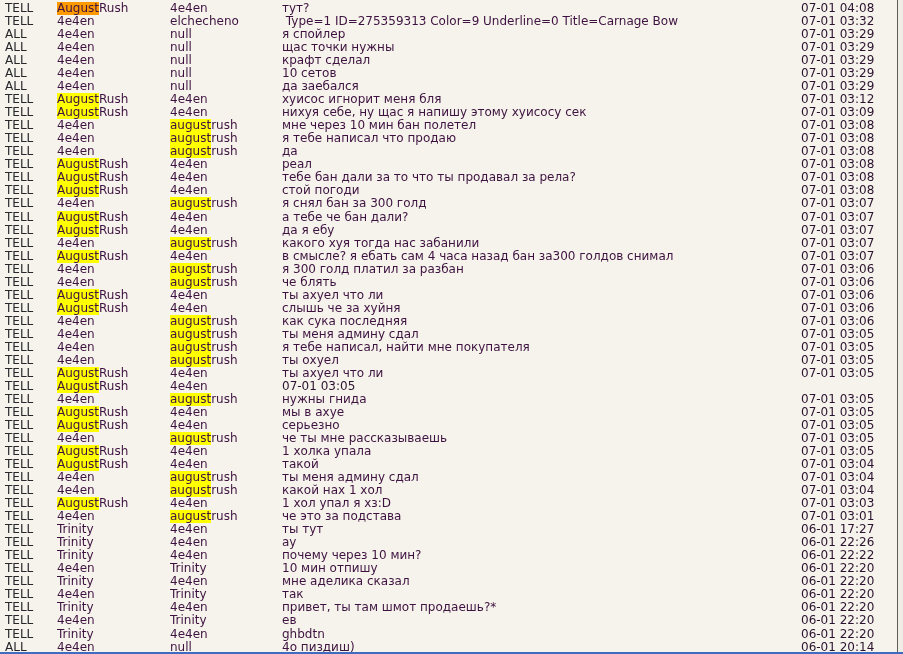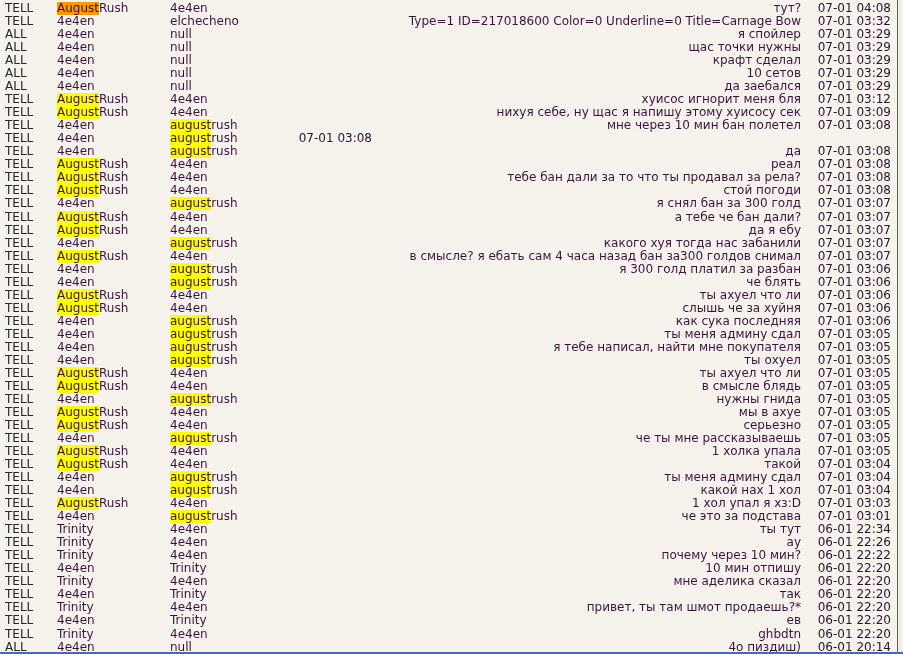--- a/index.html
+++ b/index.html
@@ -19,22 +19,22 @@
     display:flex;
     height:13.04px;
     line-height:13px;
     font-size:12px;
     white-space:nowrap;
     color:#3E1240;
   }
   .c-type{flex:none;width:52px;padding-left:5px;color:#26262B;overflow:hidden;}
   .c-from{flex:none;width:113px;overflow:hidden;}
   .c-to{flex:none;width:112px;overflow:hidden;}
-  .c-msg{flex:1 1 auto;overflow:hidden;white-space:pre;text-align:right;}
-  .c-time{flex:none;width:90px;text-align:right;padding-right:6px;color:#2B1230;}
+  .c-msg{flex:1 1 auto;overflow:hidden;white-space:pre;}
+  .c-time{flex:none;width:90px;padding-right:6px;color:#2B1230;}
   .hl-yellow{background:#FFFF00;}
   .hl-orange{background:#FF9900;}
   .right-strip{
     position:absolute;top:0;right:0;bottom:0;width:6px;
     background:#EFEDE5;
     border-left:1px solid #5F5F58;
     box-sizing:border-box;
   }
   .bottom-strip{
     position:absolute;left:0;right:0;bottom:0;height:2px;
@@ -50,21 +50,21 @@
     <span class="c-type">TELL</span>
     <span class="c-from"><span class="hl-orange">August</span><span>Rush</span></span>
     <span class="c-to"><span>4e4en</span></span>
     <span class="c-msg">тут?</span>
     <span class="c-time">07-01 04:08</span>
   </div>
       <div class="row">
     <span class="c-type">TELL</span>
     <span class="c-from"><span>4e4en</span></span>
     <span class="c-to"><span>elchecheno</span></span>
-    <span class="c-msg"> Type=1 ID=217018600 Color=0 Underline=0 Title=Carnage Bow</span>
+    <span class="c-msg"> Type=1 ID=275359313 Color=9 Underline=0 Title=Carnage Bow</span>
     <span class="c-time">07-01 03:32</span>
   </div>
       <div class="row">
     <span class="c-type">ALL</span>
     <span class="c-from"><span>4e4en</span></span>
     <span class="c-to"><span>null</span></span>
     <span class="c-msg">я спойлер</span>
     <span class="c-time">07-01 03:29</span>
   </div>
       <div class="row">
@@ -113,20 +113,21 @@
     <span class="c-type">TELL</span>
     <span class="c-from"><span>4e4en</span></span>
     <span class="c-to"><span class="hl-yellow">august</span><span>rush</span></span>
     <span class="c-msg">мне через 10 мин бан полетел</span>
     <span class="c-time">07-01 03:08</span>
   </div>
       <div class="row">
     <span class="c-type">TELL</span>
     <span class="c-from"><span>4e4en</span></span>
     <span class="c-to"><span class="hl-yellow">august</span><span>rush</span></span>
+    <span class="c-msg">я тебе написал что продаю</span>
     <span class="c-time">07-01 03:08</span>
   </div>
       <div class="row">
     <span class="c-type">TELL</span>
     <span class="c-from"><span>4e4en</span></span>
     <span class="c-to"><span class="hl-yellow">august</span><span>rush</span></span>
     <span class="c-msg">да</span>
     <span class="c-time">07-01 03:08</span>
   </div>
       <div class="row">
@@ -245,21 +246,20 @@
     <span class="c-type">TELL</span>
     <span class="c-from"><span class="hl-yellow">August</span><span>Rush</span></span>
     <span class="c-to"><span>4e4en</span></span>
     <span class="c-msg">ты ахуел что ли</span>
     <span class="c-time">07-01 03:05</span>
   </div>
       <div class="row">
     <span class="c-type">TELL</span>
     <span class="c-from"><span class="hl-yellow">August</span><span>Rush</span></span>
     <span class="c-to"><span>4e4en</span></span>
-    <span class="c-msg">в смысле блядь</span>
     <span class="c-time">07-01 03:05</span>
   </div>
       <div class="row">
     <span class="c-type">TELL</span>
     <span class="c-from"><span>4e4en</span></span>
     <span class="c-to"><span class="hl-yellow">august</span><span>rush</span></span>
     <span class="c-msg">нужны гнида</span>
     <span class="c-time">07-01 03:05</span>
   </div>
       <div class="row">
@@ -323,21 +323,21 @@
     <span class="c-from"><span>4e4en</span></span>
     <span class="c-to"><span class="hl-yellow">august</span><span>rush</span></span>
     <span class="c-msg">че это за подстава</span>
     <span class="c-time">07-01 03:01</span>
   </div>
       <div class="row">
     <span class="c-type">TELL</span>
     <span class="c-from"><span>Trinity</span></span>
     <span class="c-to"><span>4e4en</span></span>
     <span class="c-msg">ты тут</span>
-    <span class="c-time">06-01 22:34</span>
+    <span class="c-time">06-01 17:27</span>
   </div>
       <div class="row">
     <span class="c-type">TELL</span>
     <span class="c-from"><span>Trinity</span></span>
     <span class="c-to"><span>4e4en</span></span>
     <span class="c-msg">ау</span>
     <span class="c-time">06-01 22:26</span>
   </div>
       <div class="row">
     <span class="c-type">TELL</span>

